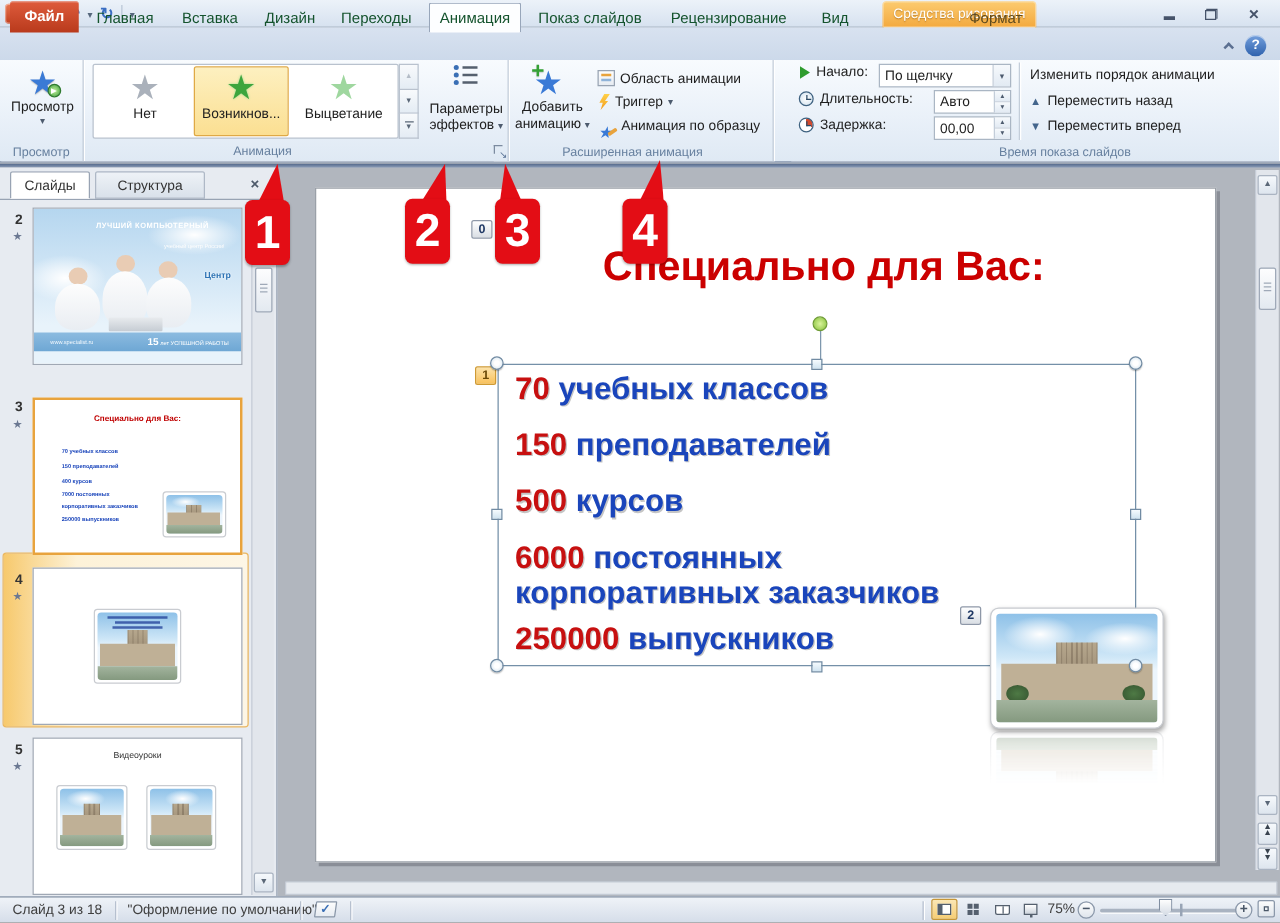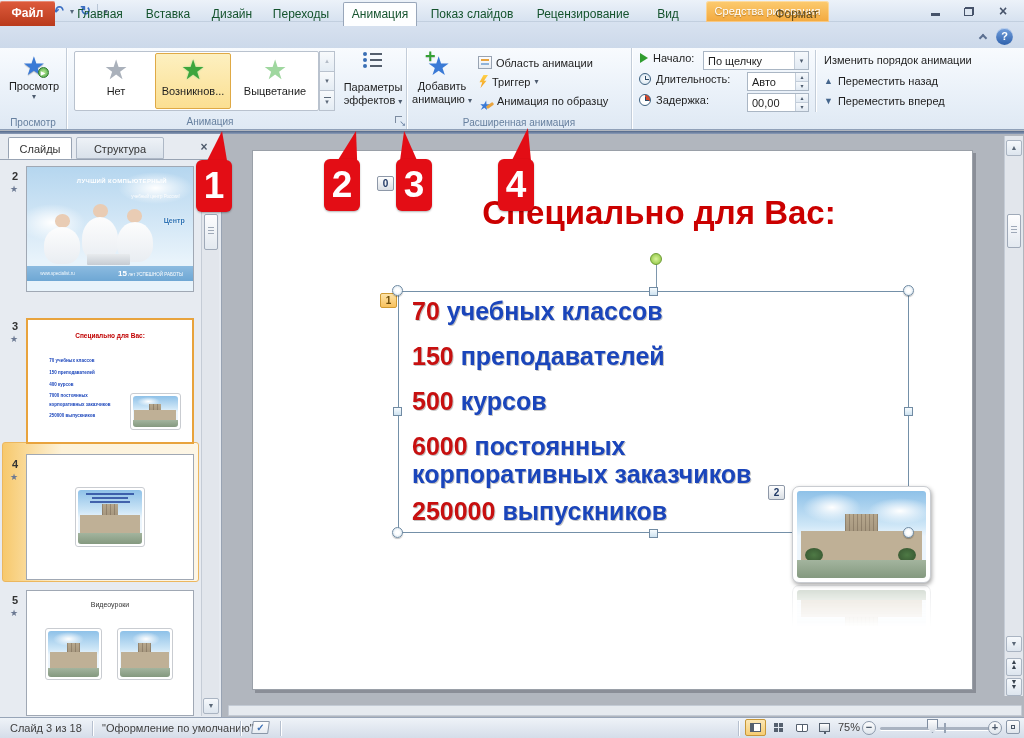--- a/index.html
+++ b/index.html
@@ -245,21 +245,21 @@
         <i class="restgl"></i>
       </div>
     <div class="winbtn" style="left:990px;">
         <span class="closegl">×</span>
       </div>
   </div>
   <div class="ctx-head">Средства рисования</div>
   <div class="ctx-body"></div>
 
   <div class="tabrow"></div>
-  <div class="tab tab-file" style="left:0;width:55px;">Файл</div>
+  <div class="tab tab-file" style="left:8px;width:55px;">Файл</div>
   <div class="tab" style="left:68px;width:64px;">Главная</div>
   <div class="tab" style="left:138px;width:60px;">Вставка</div>
   <div class="tab" style="left:203px;width:58px;">Дизайн</div>
   <div class="tab" style="left:266px;width:70px;">Переходы</div>
   <div class="tab tab-active" style="left:343px;width:74px;">Анимация</div>
   <div class="tab" style="left:424px;width:96px;">Показ слайдов</div>
   <div class="tab" style="left:527px;width:112px;">Рецензирование</div>
   <div class="tab" style="left:645px;width:46px;">Вид</div>
   <div class="tab tab-format" style="left:716px;width:102px;">Формат</div>
   <div class="rb-collapse">
@@ -321,21 +321,21 @@
     </span>
     <span class="btxt" style="margin-top:12px;">Параметры</span>
     <span class="btxt"><span>эффектов</span> <span class="drop8">▾</span></span>
   </div>
   <div class="glabel" style="left:110px;right:auto;width:200px;bottom:2px;position:absolute;top:116px;">Анимация</div>
   <div class="launcher">
       <i></i>
       <b>↘</b>
     </div>
 
-  <div class="group" style="left:407px;width:225px;">
+  <div class="group" style="left:394px;width:225px;">
     <div class="glabel">Расширенная анимация</div>
   </div>
   <div class="bigbtn" style="left:412px;top:52px;width:60px;">
     <span class="addicon">
       <span class="star">★</span>
       <span class="plusgl">+</span>
     </span>
     <span class="btxt">Добавить</span>
     <span class="btxt"><span>анимацию</span> <span class="drop8">▾</span></span>
   </div>
@@ -348,20 +348,23 @@
     <span>Триггер</span>
     <span class="drop8">▾</span>
   </div>
   <div class="advrow" style="top:92px;">
     <i class="paintstar">
         <span class="star">★</span>
       </i>
     <span>Анимация по образцу</span>
   </div>
 
+  <div class="group" style="left:632px;width:391px;border-right:none;">
+    <div class="glabel" style="left:120px;right:auto;width:200px;">Время показа слайдов</div>
+  </div>
   <div class="timrow" style="left:640px;top:52px;">
     <i class="playsm"></i>
     <span>Начало:</span>
   </div>
   <div class="combo" style="position:absolute;left:703px;top:51px;width:106px;">
     <span class="val">По щелчку</span>
     <span class="cbtn">▾</span>
   </div>
   <div class="timrow" style="left:639px;top:73px;">
     <i class="clock"></i>

